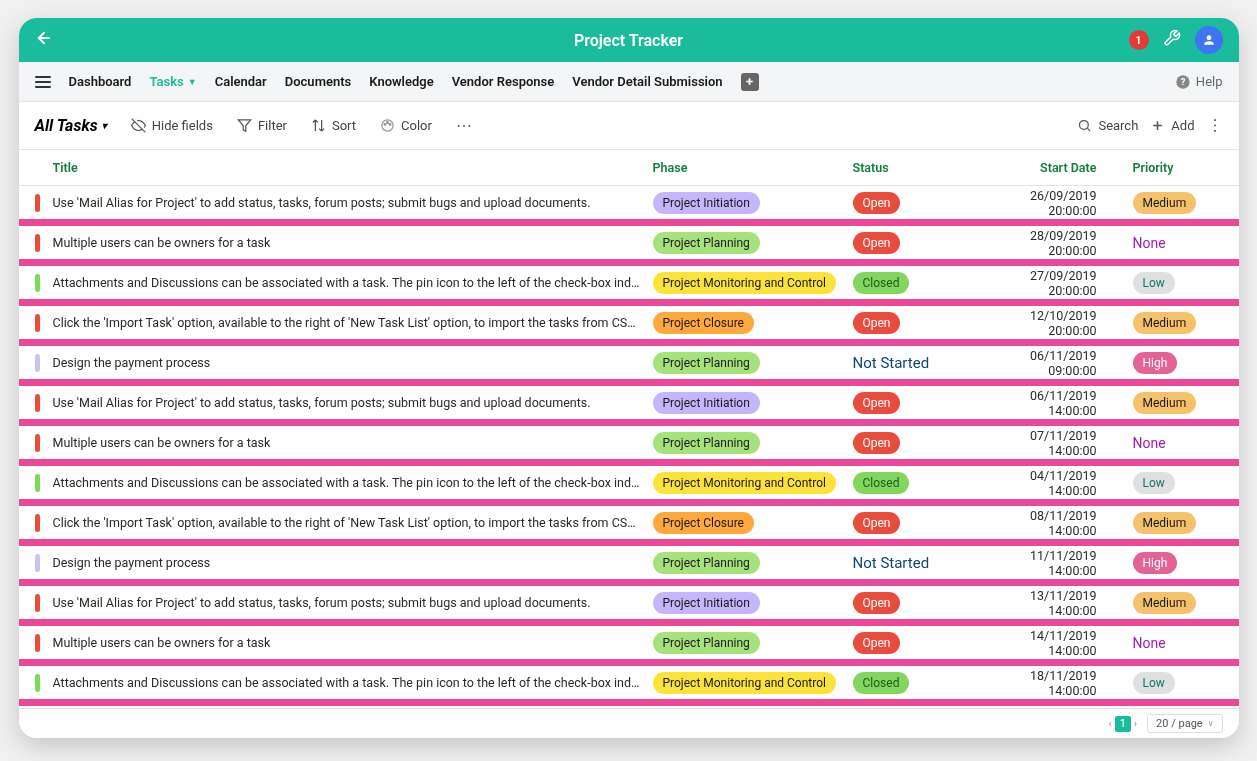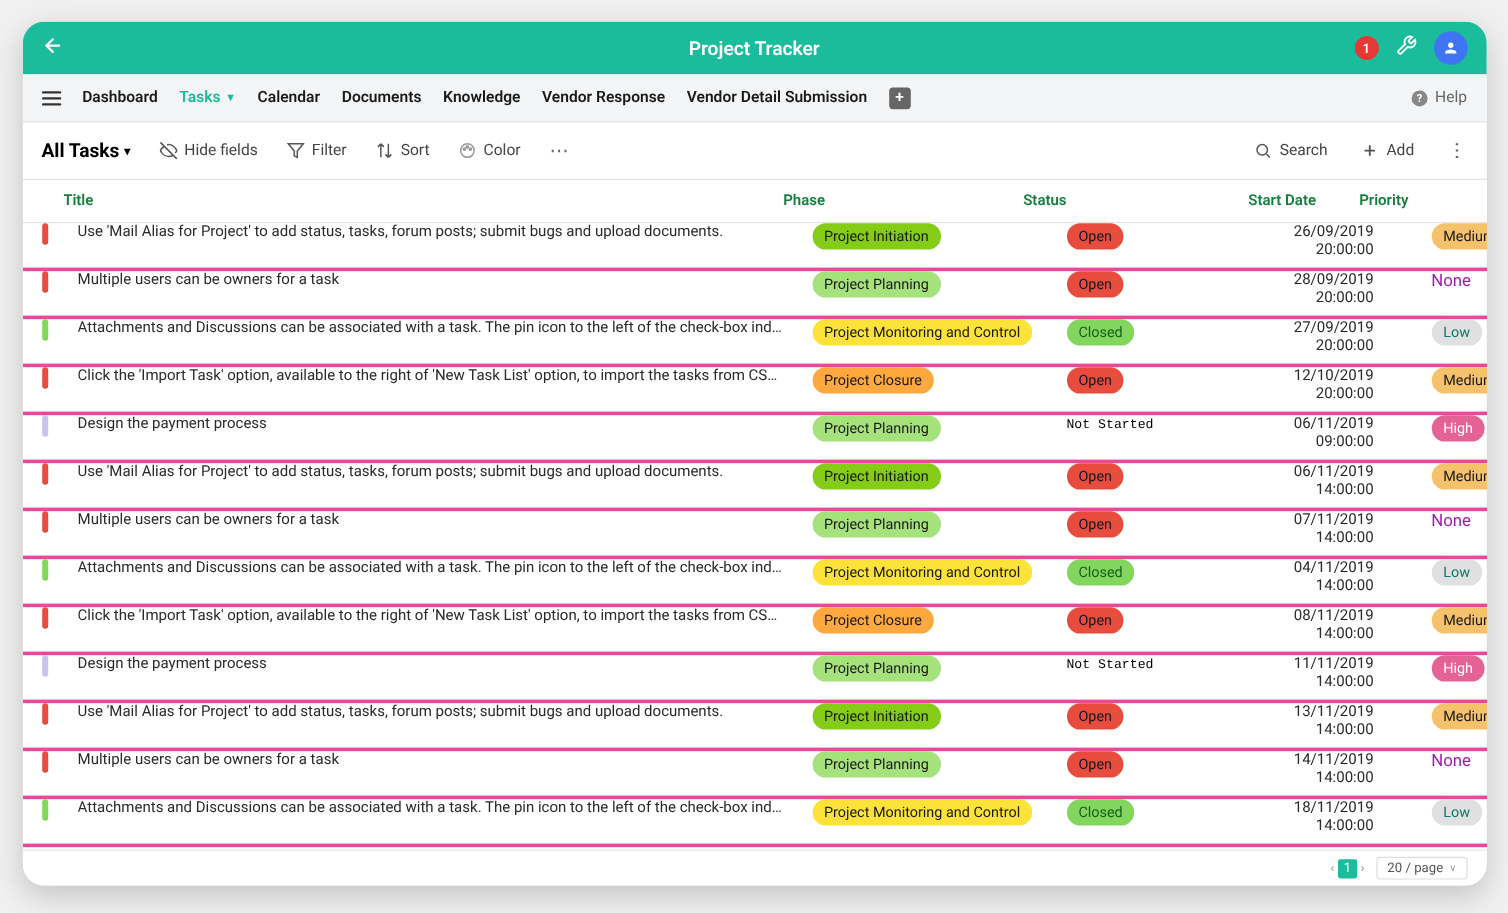--- a/index.html
+++ b/index.html
@@ -67,61 +67,60 @@
 }
 .help-icon { display: flex; align-items: center; gap: 5px; color: #666; font-size: 13px; cursor: pointer; }
 .help-icon svg { width: 16px; height: 16px; }
 
 .toolbar {
   height: 48px; border-bottom: 1px solid #e4e4e4;
   display: flex; align-items: center; justify-content: space-between;
   padding: 0 16px;
 }
 .toolbar-left { display: flex; align-items: center; gap: 24px; }
-.view-title { font-weight: 700; font-size: 16px; display: flex; align-items: center; gap: 4px; }
+.view-title { font-weight: 700; font-size: 16px; display: flex; align-items: center; gap: 4px; font-style: italic; }
 .view-title .caret { font-size: 10px; }
 .tool-btn { display: flex; align-items: center; gap: 6px; font-size: 13px; color: #444; cursor: pointer; }
 .tool-btn svg { width: 15px; height: 15px; }
-.toolbar-right { display: flex; align-items: center; gap: 28px; }
+.toolbar-right { display: flex; align-items: center; gap: 12px; }
 .more-dots { font-size: 16px; color: #666; }
 
 .table-container { flex: 1; overflow-y: auto; }
 .table-header {
   display: flex; align-items: center;
   height: 36px; padding: 0 16px;
   font-size: 12.5px; font-weight: 600; color: #15803d;
   border-bottom: 1px solid #e4e4e4;
   background: #fff;
 }
 .col-marker { width: 18px; flex-shrink: 0; }
 .col-title { width: 600px; flex-shrink: 0; padding-right: 12px; overflow: hidden; text-overflow: ellipsis; white-space: nowrap; }
 .col-phase { width: 200px; flex-shrink: 0; }
 .col-status { width: 140px; flex-shrink: 0; }
 .col-date { width: 140px; flex-shrink: 0; text-align: right; padding-right: 36px; }
 .col-priority { width: 90px; flex-shrink: 0; }
 
 .table-row {
-  display: flex; align-items: flex-start;
+  display: flex; align-items: center;
   height: 40px; padding: 0 16px;
   font-size: 12.5px; color: #2a2a2a;
-  border-bottom: 3px solid #ec4899;
-  gap: 12px;
+  border-bottom: 7px solid #ec4899;
 }
 .marker { width: 5px; height: 18px; border-radius: 3px; }
 .pill {
   display: inline-block; padding: 4px 10px; border-radius: 12px;
   font-size: 12px; color: #1a1a1a;
 }
-.pill.phase-initiation { background: #84cc16; }
+.pill.phase-initiation { background: #c4b5fd; }
 .pill.phase-planning   { background: #a6e27b; }
 .pill.phase-monitoring { background: #fde23a; }
 .pill.phase-closure    { background: #ffa83d; }
-.pill.status-open      { background: #e74c3c; color: #0f172a; }
+.pill.status-open      { background: #e74c3c; color: #ffffff; }
 .pill.status-closed    { background: #82d65e; color: #1a5c1a; }
-.status-text { font-size: 11px; color: #000000; font-family: Liberation Mono, monospace; }
+.status-text { font-size: 15px; color: #0c4a6e; }
 .pill.prio-medium { background: #f5c26b; }
 .pill.prio-low    { background: #e0e0e0; color: #0f766e; }
 .pill.prio-high   { background: #e56297; color: #fff; }
 .prio-text { font-size: 14px; color: #a21caf; }
 
 .footer-bar {
   height: 30px; border-top: 1px solid #e4e4e4;
   display: flex; align-items: center; justify-content: flex-end;
   padding: 0 16px; gap: 10px;
   background: #fff;

